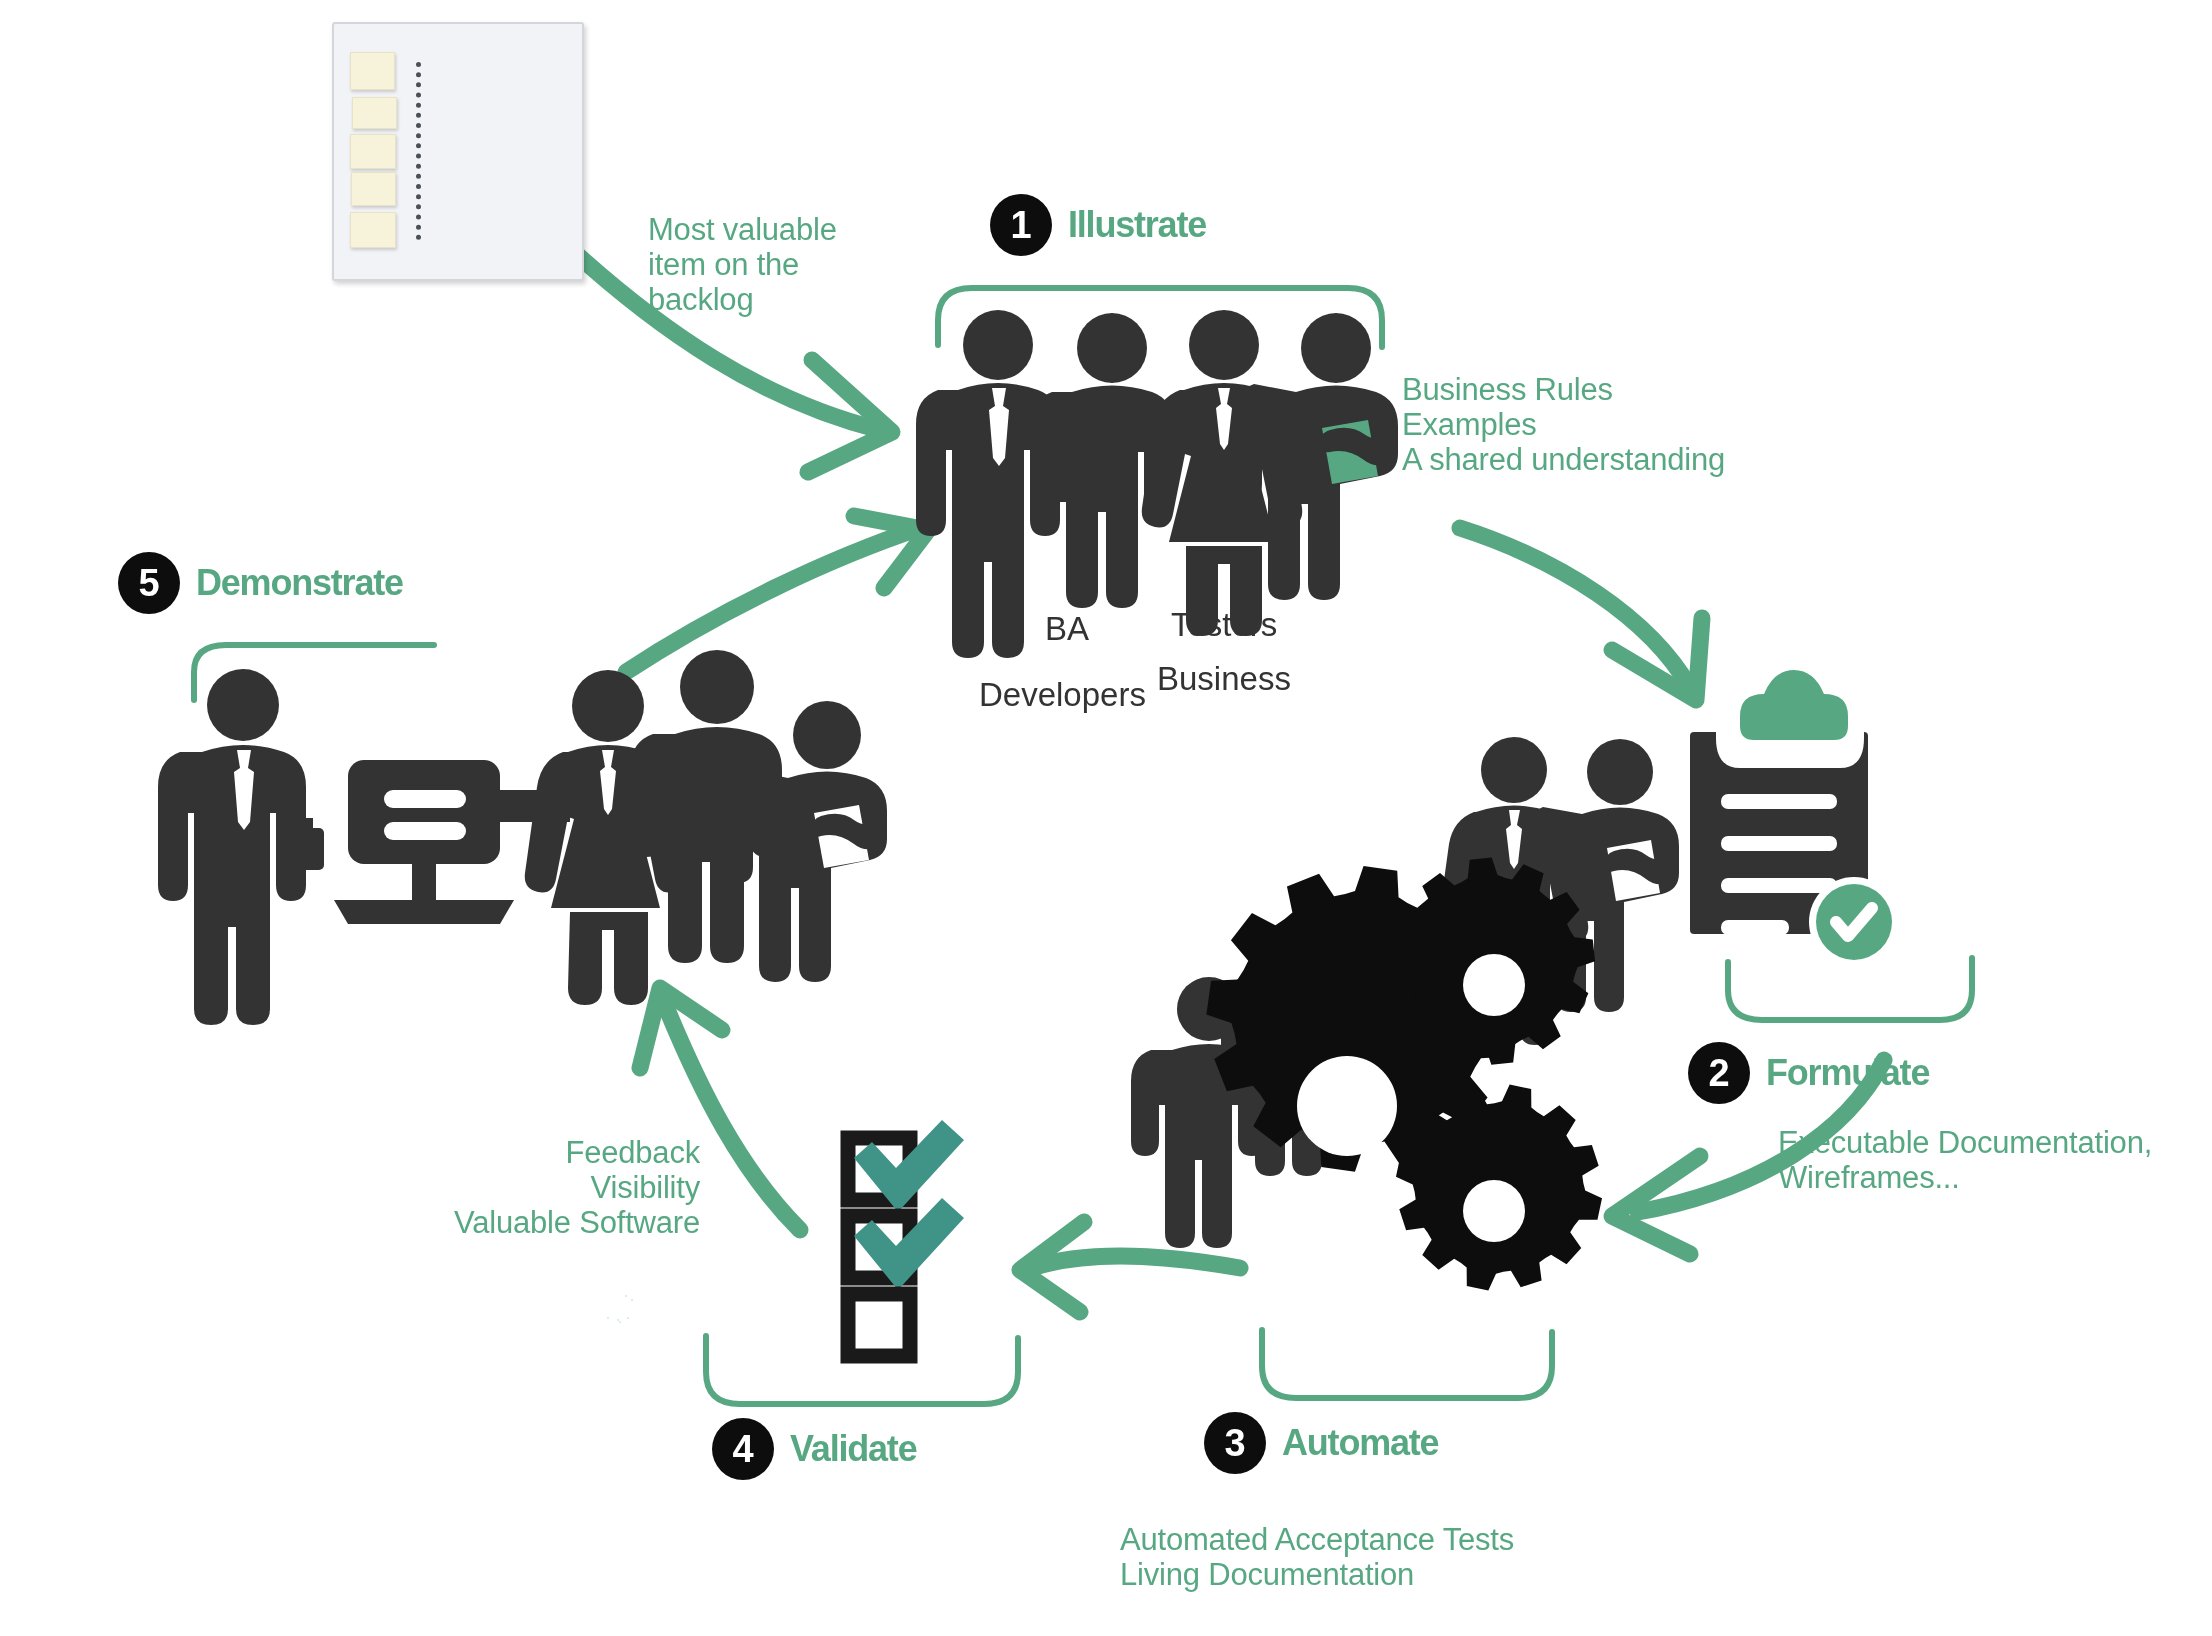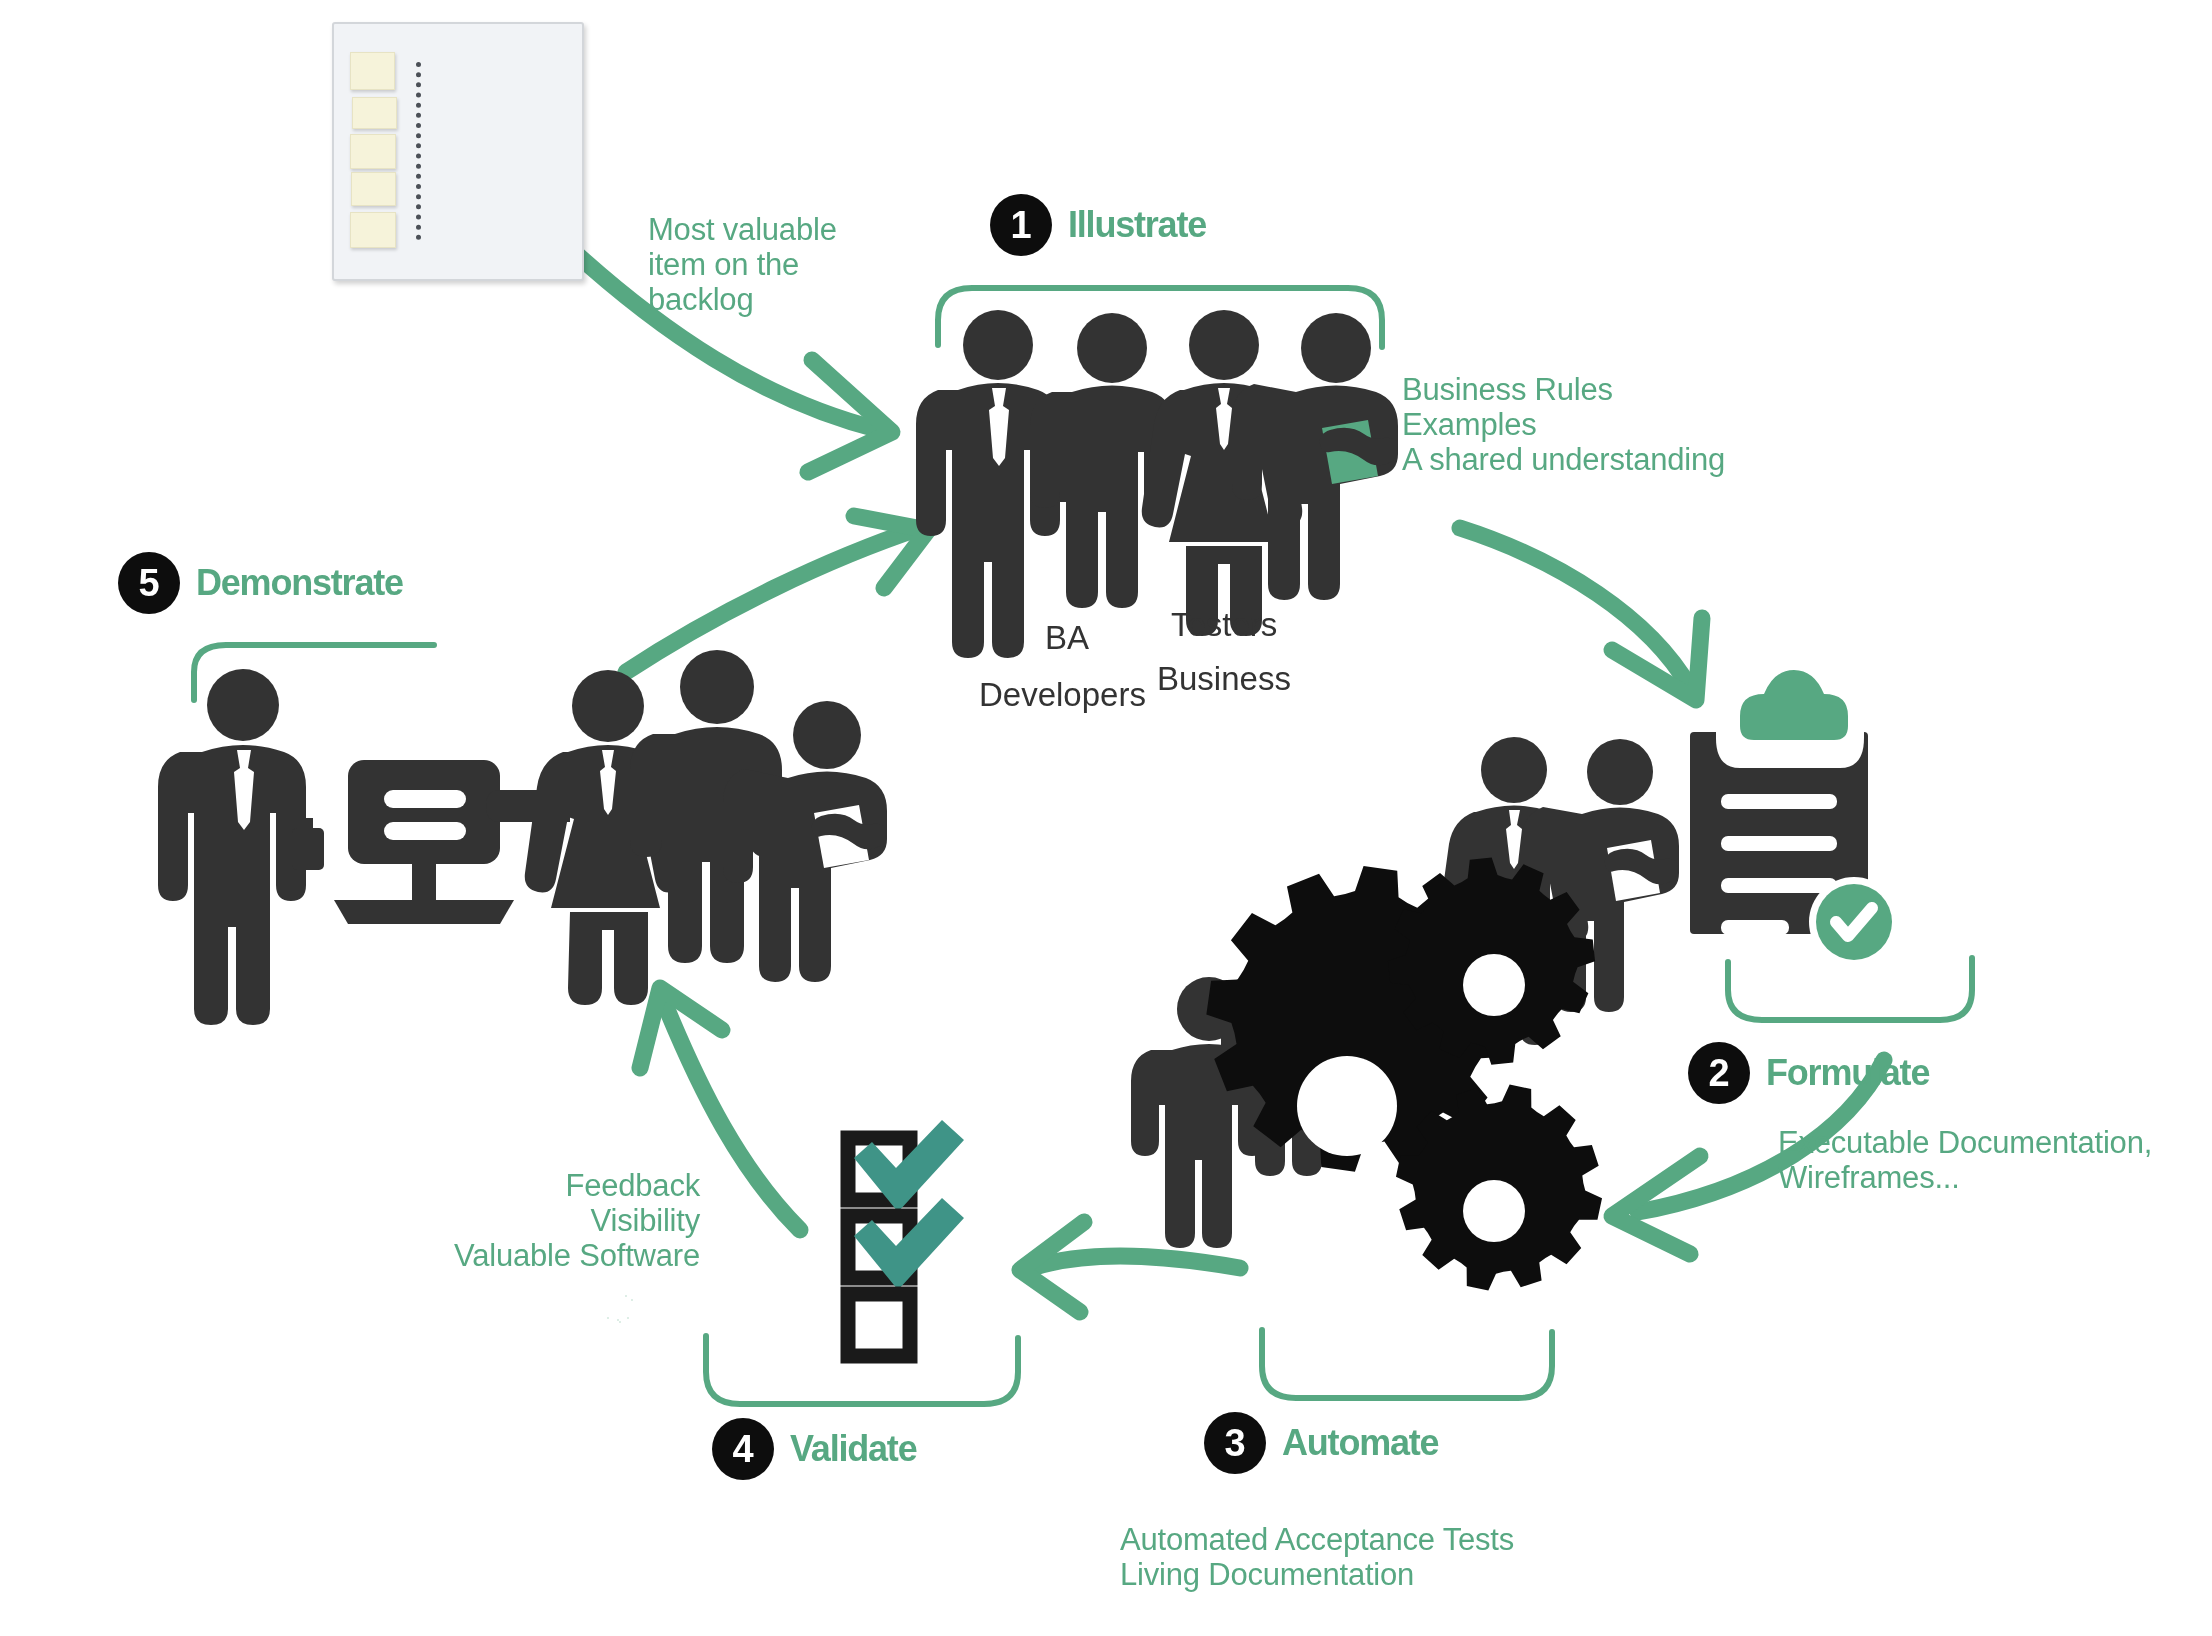--- a/index.html
+++ b/index.html
@@ -257,21 +257,21 @@
 backlog</div>
 
   <div class="abs stepgroup" style="left:990px;top:194px;">
     <div class="badge">1</div>
     <div class="heading">Illustrate</div>
   </div>
   <div class="abs note" style="left:1402px;top:372px;width:420px;">Business Rules
 Examples
 A shared understanding</div>
 
-  <div class="abs rolelabel" style="left:1045px;top:610px;margin-top:9px;">BA</div>
+  <div class="abs rolelabel" style="left:1045px;top:610px;">BA</div>
   <div class="abs rolelabel" style="left:1171px;top:606px;">Testers</div>
   <div class="abs rolelabel" style="left:979px;top:660px;margin-top:16px;">Developers</div>
   <div class="abs rolelabel" style="left:1157px;top:660px;">Business</div>
 
   <div class="abs stepgroup" style="left:1688px;top:1042px;">
     <div class="badge">2</div>
     <div class="heading">Formulate</div>
   </div>
   <div class="abs note" style="left:1778px;top:1125px;width:420px;">Executable Documentation,
 Wireframes...</div>
@@ -280,21 +280,21 @@
     <div class="badge">3</div>
     <div class="heading">Automate</div>
   </div>
   <div class="abs note" style="left:1120px;top:1522px;width:520px;">Automated Acceptance Tests
 Living Documentation</div>
 
   <div class="abs stepgroup" style="left:712px;top:1418px;">
     <div class="badge">4</div>
     <div class="heading">Validate</div>
   </div>
-  <div class="abs note" style="left:340px;top:1135px;width:360px;text-align:right;margin-top:33px;">Feedback
+  <div class="abs note" style="left:340px;top:1135px;width:360px;text-align:right;">Feedback
 Visibility
 Valuable Software</div>
 
   <div class="abs stepgroup" style="left:118px;top:552px;">
     <div class="badge">5</div>
     <div class="heading">Demonstrate</div>
   </div>
 
 </div>
 

